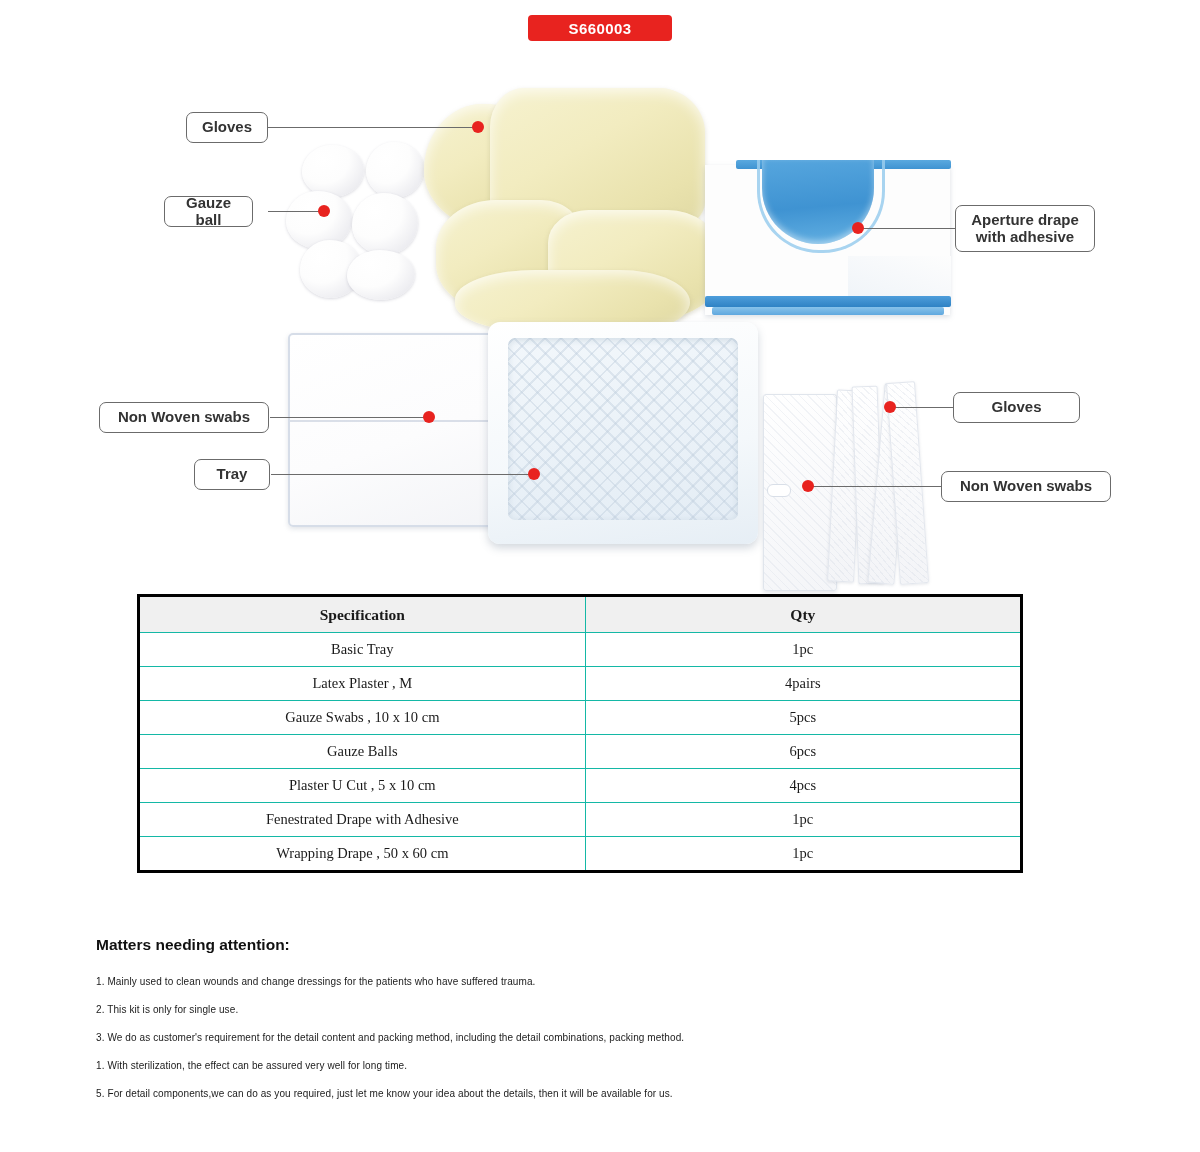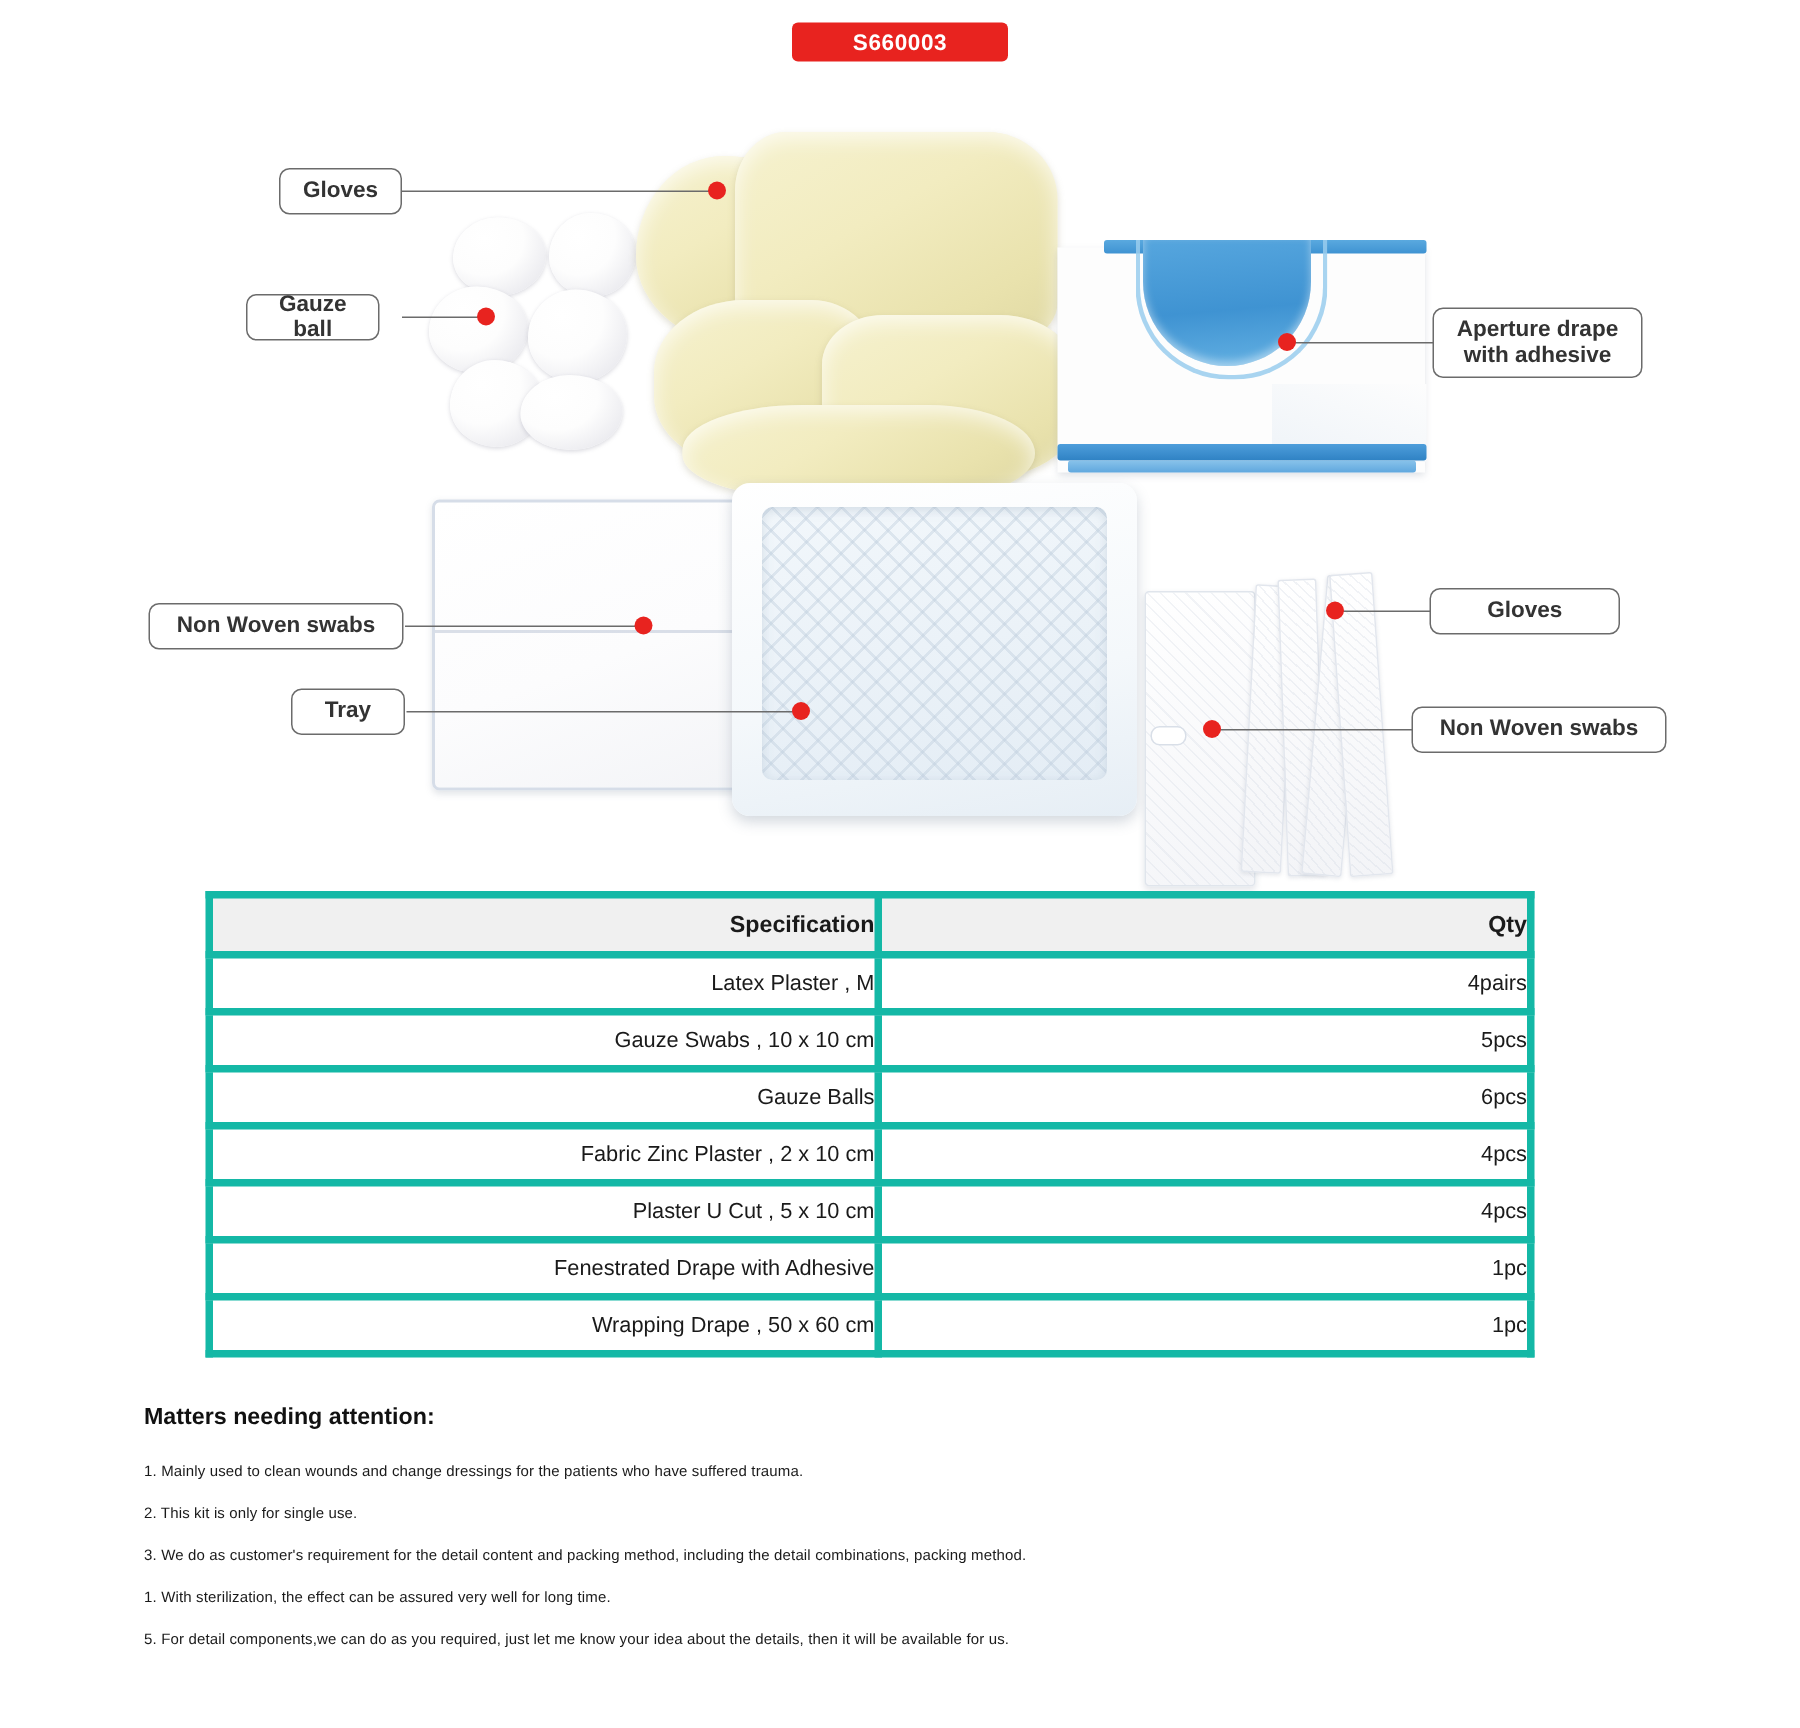--- a/index.html
+++ b/index.html
@@ -223,25 +223,26 @@
     position: absolute;
     left: 137px;
     top: 594px;
     width: 886px;
     border-collapse: collapse;
     border: 3px solid #000000;
     font-size: 14.5px;
   }
   #spec-table th,
   #spec-table td {
-    border: 5px solid #14b8a6;
-    text-align: right;
+    border: 1px solid #14b8a6;
+    text-align: center;
     padding: 0;
     height: 33px;
     font-weight: normal;
+    font-family: Liberation Serif, serif;
   }
   #spec-table thead th {
     background: #f0f0f0;
     font-weight: bold;
     font-size: 15.5px;
     height: 35px;
   }
   #spec-table .col-spec { width: 448px; }
   #spec-table .col-qty  { width: 438px; }
 
@@ -362,34 +363,34 @@
 
 <table id="spec-table">
   <thead>
     <tr>
       <th class="col-spec">Specification</th>
       <th class="col-qty">Qty</th>
     </tr>
   </thead>
   <tbody>
     <tr>
+      <td>Basic Tray</td>
+      <td>1pc</td>
+    </tr>
+    <tr>
       <td>Latex Plaster ,   M</td>
       <td>4pairs</td>
     </tr>
     <tr>
       <td>Gauze Swabs , 10 x 10 cm</td>
       <td>5pcs</td>
     </tr>
     <tr>
       <td>Gauze Balls</td>
       <td>6pcs</td>
-    </tr>
-    <tr>
-      <td>Fabric Zinc Plaster , 2 x 10 cm</td>
-      <td>4pcs</td>
     </tr>
     <tr>
       <td>Plaster U Cut , 5 x 10 cm</td>
       <td>4pcs</td>
     </tr>
     <tr>
       <td>Fenestrated Drape with Adhesive</td>
       <td>1pc</td>
     </tr>
     <tr>

